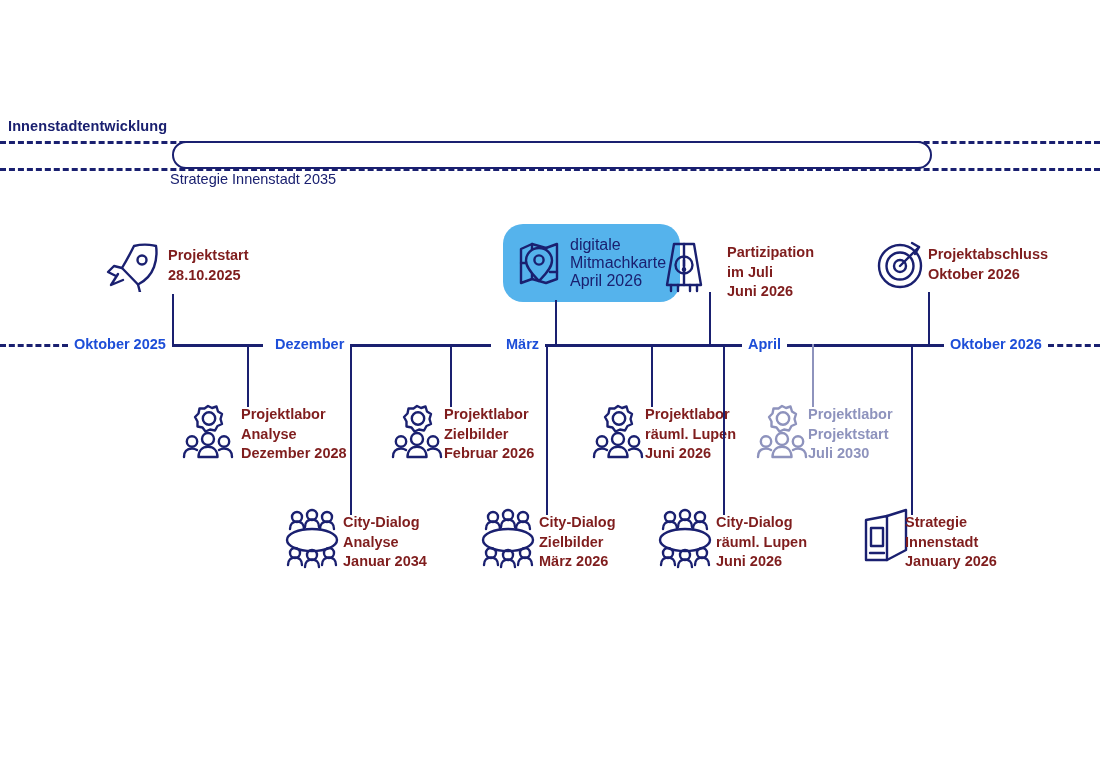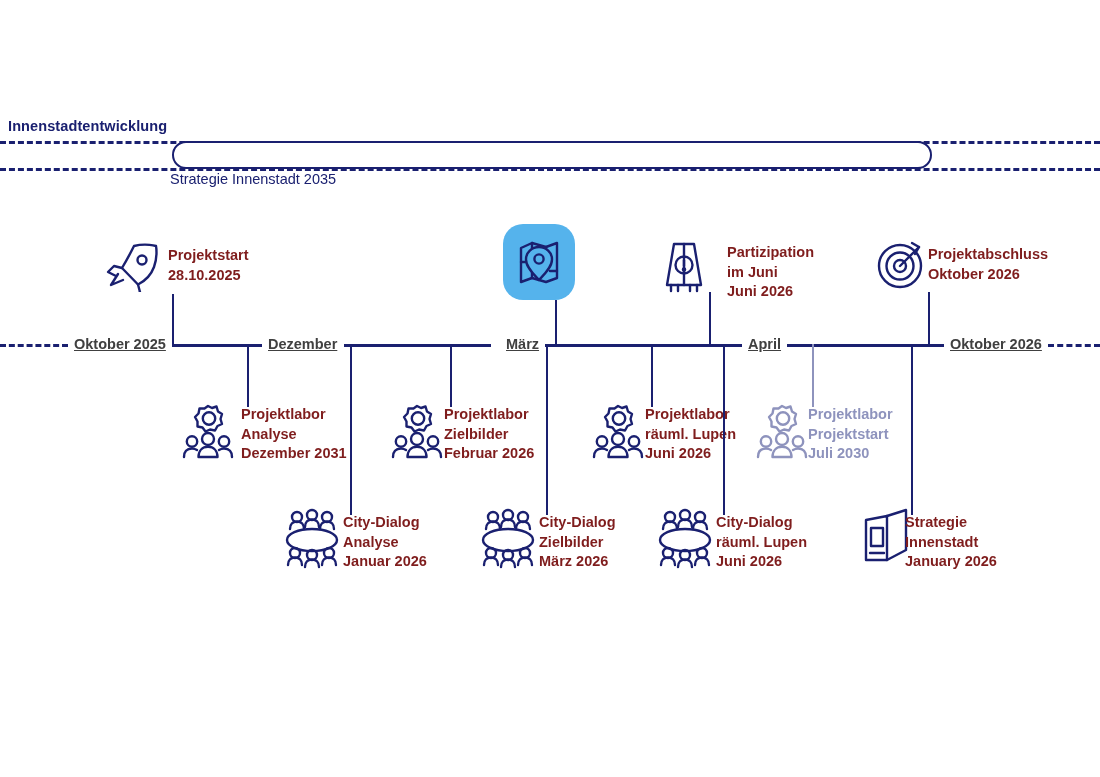--- a/index.html
+++ b/index.html
@@ -46,22 +46,22 @@
 
   
   .axis-seg {
     height: 0; border-top: 3px solid #1a2070; top: 344px;
   }
   .axis-dash {
     height: 0; border-top: 3px dashed #1a2070; top: 344px;
   }
   .axis-label {
     top: 336px; font-size: 14.5px; font-weight: 700;
-    color: #404040; white-space: nowrap; background: #ffffff;
-    padding: 0 6px; line-height: 17px; text-decoration: underline;
+    color: #1d4ed8; white-space: nowrap; background: #ffffff;
+    padding: 0 6px; line-height: 17px;
   }
 
   
   .conn {
     width: 0; border-left: 2.5px solid #1a2070;
   }
   .conn.muted { border-left-color: #8e93bd; }
 
   
   .item { display: flex; align-items: flex-start; gap: 7px; }
@@ -94,21 +94,21 @@
   <div class="abs pill-text">Strategie Innenstadt 2035</div>
 
   <div id="axis-layer">
       <div class="abs axis-dash" style="left: 0px; width: 68px;"></div>
       <div class="abs axis-seg" style="left: 171.891px; width: 91.1094px;"></div>
       <div class="abs axis-seg" style="left: 344.312px; width: 146.688px;"></div>
       <div class="abs axis-seg" style="left: 536.047px; width: 205.953px;"></div>
       <div class="abs axis-seg" style="left: 778.984px; width: 165.016px;"></div>
       <div class="abs axis-dash" style="left: 1047.89px; width: 52.1094px;"></div>
       <div class="abs axis-label" style="left: 68px;">Oktober 2025</div>
-      <div class="abs axis-label" style="left: 262px;">Dezember</div>
+      <div class="abs axis-label" style="left: 269px;">Dezember</div>
       <div class="abs axis-label" style="left: 500px;">März</div>
       <div class="abs axis-label" style="left: 742px;">April</div>
       <div class="abs axis-label" style="left: 944px;">Oktober 2026</div>
     </div>
 
   <div id="items-layer">
       <div class="abs" style="left: 104px; top: 240px;">
         <svg width="58" height="52" viewBox="0 0 58 52">
         <g fill="none" stroke="#1a2070" stroke-width="2.4" stroke-linecap="round" stroke-linejoin="round">
           <path d="M30 6 C42 3 52 6 52 6 C52 6 54 16 50 27 C46.5 36.5 39 42 34 44.5 L18 28 C21 23 25.5 15 30 6 Z"></path>
@@ -131,38 +131,43 @@
           <svg width="44" height="52" viewBox="0 0 44 52">
         <g fill="none" stroke="#1a2070" stroke-width="2.4" stroke-linecap="round" stroke-linejoin="round">
           <path d="M4 12 L15 7 L29 11 L40 7 L40 42 L29 46 L15 42 L4 46 Z"></path>
           <path d="M15 7 L15 20 M15 32 L15 42 M29 11 L29 17"></path>
           <path d="M4 26 L12 26 M33 35 L40 35"></path>
           <path d="M22 11 C29.2 11 35 16.6 35 23.4 C35 31 27.5 38 22 44 C16.5 38 9 31 9 23.4 C9 16.6 14.8 11 22 11 Z" fill="#55b3ec"></path>
           <circle cx="22" cy="23" r="4.6"></circle>
         </g>
           </svg>
         </span>
+        <div class="txt">
+          <div>digitale</div>
+          <div>Mitmachkarte</div>
+          <div>April 2026</div>
+        </div>
       </div>
       <div class="abs conn" style="left: 555px; top: 300px; height: 44px;"></div>
       <div class="abs" style="left: 661px; top: 238px;">
         <svg width="46" height="56" viewBox="0 0 46 56">
         <g fill="none" stroke="#1a2070" stroke-width="2.4" stroke-linecap="round" stroke-linejoin="round">
           <path d="M13 6 L33 6 L40 47 L6 47 Z"></path>
           <path d="M23 6 L23 47"></path>
           <circle cx="23" cy="27" r="8.5"></circle>
           <path d="M23 22.5 L23 28"></path>
           <circle cx="23" cy="31.5" r="1.1" fill="#1a2070"></circle>
           <path d="M10 47 L10 53 M36 47 L36 53 M17 47 L17 53 M29 47 L29 53"></path>
         </g>
         </svg>
       </div>
       <div class="abs item" style="left: 727px; top: 243px;">
         <div class="txt">
           <div>Partizipation</div>
-          <div>im Juni</div>
+          <div>im Juli</div>
           <div>Juni 2026</div>
         </div>
       </div>
       <div class="abs conn" style="left: 709px; top: 292px; height: 52px;"></div>
       <div class="abs" style="left: 876px; top: 238px;">
         <svg width="52" height="52" viewBox="0 0 52 52">
         <g fill="none" stroke="#1a2070" stroke-width="2.4" stroke-linecap="round" stroke-linejoin="round">
           <circle cx="24" cy="28" r="21"></circle>
           <circle cx="24" cy="28" r="13.5"></circle>
           <circle cx="24" cy="28" r="6"></circle>
@@ -189,21 +194,21 @@
           <path d="M3 57 C3 51.5 6.2 48.6 11 48.6 C13 48.6 14.7 49.1 16 50"></path>
           <circle cx="43" cy="41.5" r="5.2"></circle>
           <path d="M51 57 C51 51.5 47.8 48.6 43 48.6 C41 48.6 39.3 49.1 38 50"></path>
         </g>
         </svg>
       </div>
       <div class="abs item" style="left: 241px; top: 405px;">
         <div class="txt">
           <div>Projektlabor</div>
           <div>Analyse</div>
-          <div>Dezember 2031</div>
+          <div>Dezember 2028</div>
         </div>
       </div>
       <div class="abs conn" style="left: 247px; top: 344px; height: 63px;"></div>
       <div class="abs" style="left: 390px; top: 400px;">
         <svg width="54" height="62" viewBox="0 0 54 62">
         <g fill="none" stroke="#1a2070" stroke-width="2.4" stroke-linecap="round" stroke-linejoin="round">
           <path d="M27 6 L31 8 L35.5 6.5 L37 11.5 L41 14 L39.5 19 L41 24 L36.5 26 L34 30.5 L29 29.5 L24.5 31.5 L21.5 27.5 L16.5 26.5 L16.5 21.5 L14 17 L17.5 13.5 L18.5 8.5 L23.5 8.5 Z"></path>
           <circle cx="28" cy="18.5" r="6.2"></circle>
           <circle cx="27" cy="39" r="6"></circle>
           <path d="M17.5 57 C17.5 50.5 21.5 46.8 27 46.8 C32.5 46.8 36.5 50.5 36.5 57 Z"></path>
@@ -282,21 +287,21 @@
           <path d="M24 59 C24 54 27 51.5 31 51.5 C35 51.5 38 54 38 59"></path>
           <circle cx="48" cy="45" r="5"></circle>
           <path d="M41 57 C41 52 44 49.5 48 49.5 C52 49.5 55 52 55 57"></path>
         </g>
         </svg>
       </div>
       <div class="abs item" style="left: 343px; top: 513px;">
         <div class="txt">
           <div>City-Dialog</div>
           <div>Analyse</div>
-          <div>Januar 2026</div>
+          <div>Januar 2034</div>
         </div>
       </div>
       <div class="abs conn" style="left: 350px; top: 344px; height: 171px;"></div>
       <div class="abs" style="left: 477px; top: 508px;">
         <svg width="62" height="62" viewBox="0 0 62 62">
         <g fill="none" stroke="#1a2070" stroke-width="2.4" stroke-linecap="round" stroke-linejoin="round">
           <circle cx="16" cy="9" r="5"></circle>
           <path d="M9 21 C9 16 12 13.5 16 13.5 C20 13.5 23 16 23 21"></path>
           <circle cx="31" cy="7" r="5"></circle>
           <path d="M24 19 C24 14 27 11.5 31 11.5 C35 11.5 38 14 38 19"></path>

